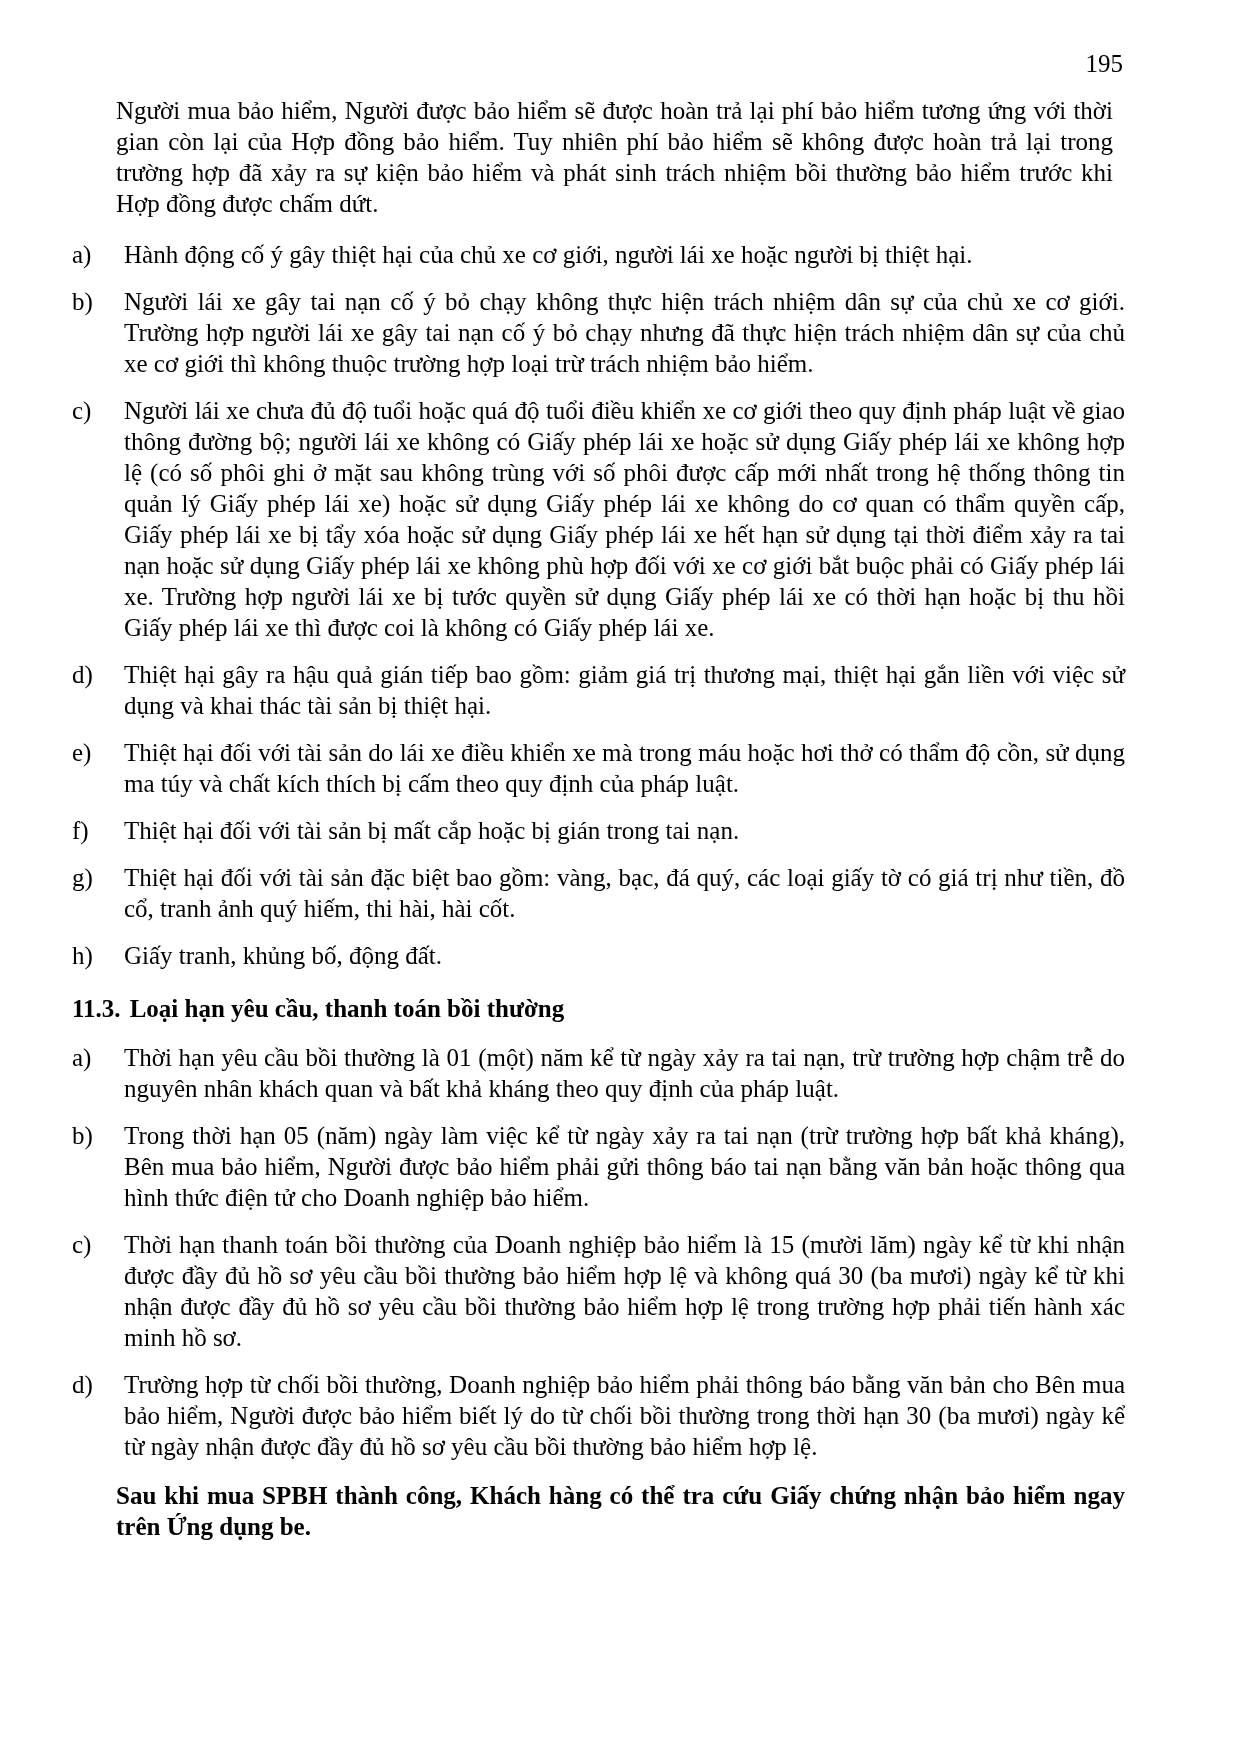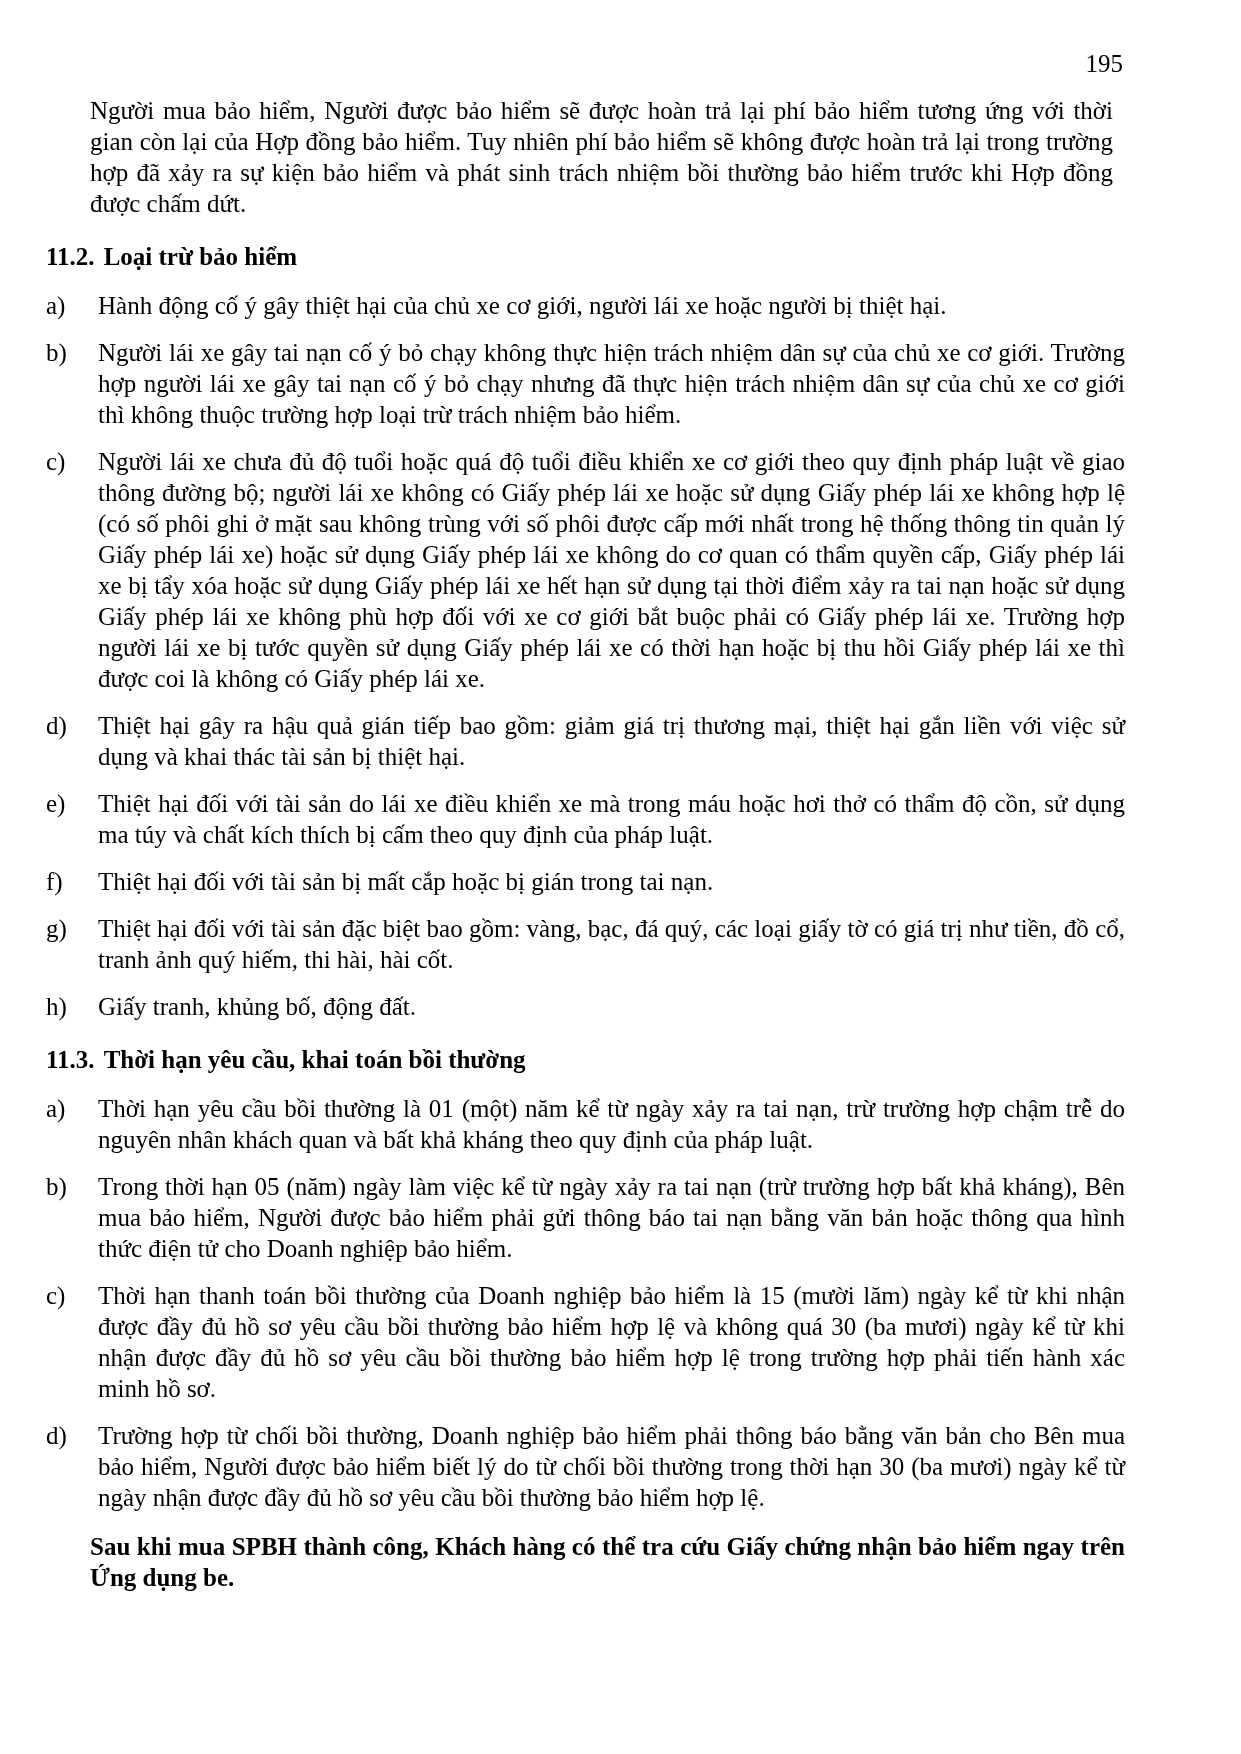--- a/index.html
+++ b/index.html
@@ -14,21 +14,21 @@
     font-size: 25px;
     line-height: 31px;
     color: #000000;
     position: relative;
     overflow: hidden;
   }
   .page {
     box-sizing: border-box;
     width: 1241px;
     height: 1754px;
-    padding: 48px 116px 0 46px;
+    padding: 48px 116px 0 72px;
   }
   .page-number {
     text-align: right;
     margin: 0 2px 16px 0;
   }
   .intro {
     margin: 0 12px 20px 44px;
     text-align: justify;
   }
   .section-heading {
@@ -64,21 +64,20 @@
 </style>
 </head>
 <body>
 
 <div class="page">
 
   <div class="page-number">195</div>
 
   <p class="intro">Người mua bảo hiểm, Người được bảo hiểm sẽ được hoàn trả lại phí bảo hiểm tương ứng với thời gian còn lại của Hợp đồng bảo hiểm. Tuy nhiên phí bảo hiểm sẽ không được hoàn trả lại trong trường hợp đã xảy ra sự kiện bảo hiểm và phát sinh trách nhiệm bồi thường bảo hiểm trước khi Hợp đồng được chấm dứt.</p>
 
-  <h2 class="section-heading"><span class="h-num">11.2.</span><span class="h-title">Loại trừ bảo hiểm</span></h2>
 
   <div class="list-item">
     <span class="li-label">a)</span>
     <span class="li-text">Hành động cố ý gây thiệt hại của chủ xe cơ giới, người lái xe hoặc người bị thiệt hại.</span>
   </div>
   <div class="list-item">
     <span class="li-label">b)</span>
     <span class="li-text">Người lái xe gây tai nạn cố ý bỏ chạy không thực hiện trách nhiệm dân sự của chủ xe cơ giới. Trường hợp người lái xe gây tai nạn cố ý bỏ chạy nhưng đã thực hiện trách nhiệm dân sự của chủ xe cơ giới thì không thuộc trường hợp loại trừ trách nhiệm bảo hiểm.</span>
   </div>
   <div class="list-item">
@@ -99,21 +98,21 @@
   </div>
   <div class="list-item">
     <span class="li-label">g)</span>
     <span class="li-text">Thiệt hại đối với tài sản đặc biệt bao gồm: vàng, bạc, đá quý, các loại giấy tờ có giá trị như tiền, đồ cổ, tranh ảnh quý hiếm, thi hài, hài cốt.</span>
   </div>
   <div class="list-item">
     <span class="li-label">h)</span>
     <span class="li-text">Giấy tranh, khủng bố, động đất.</span>
   </div>
 
-  <h2 class="section-heading"><span class="h-num">11.3.</span><span class="h-title">Thời hạn yêu cầu, khai toán bồi thường</span></h2>
+  <h2 class="section-heading"><span class="h-num">11.3.</span><span class="h-title">Loại hạn yêu cầu, thanh toán bồi thường</span></h2>
 
   <div class="list-item">
     <span class="li-label">a)</span>
     <span class="li-text">Thời hạn yêu cầu bồi thường là 01 (một) năm kể từ ngày xảy ra tai nạn, trừ trường hợp chậm trễ do nguyên nhân khách quan và bất khả kháng theo quy định của pháp luật.</span>
   </div>
   <div class="list-item">
     <span class="li-label">b)</span>
     <span class="li-text">Trong thời hạn 05 (năm) ngày làm việc kể từ ngày xảy ra tai nạn (trừ trường hợp bất khả kháng), Bên mua bảo hiểm, Người được bảo hiểm phải gửi thông báo tai nạn bằng văn bản hoặc thông qua hình thức điện tử cho Doanh nghiệp bảo hiểm.</span>
   </div>
   <div class="list-item">

